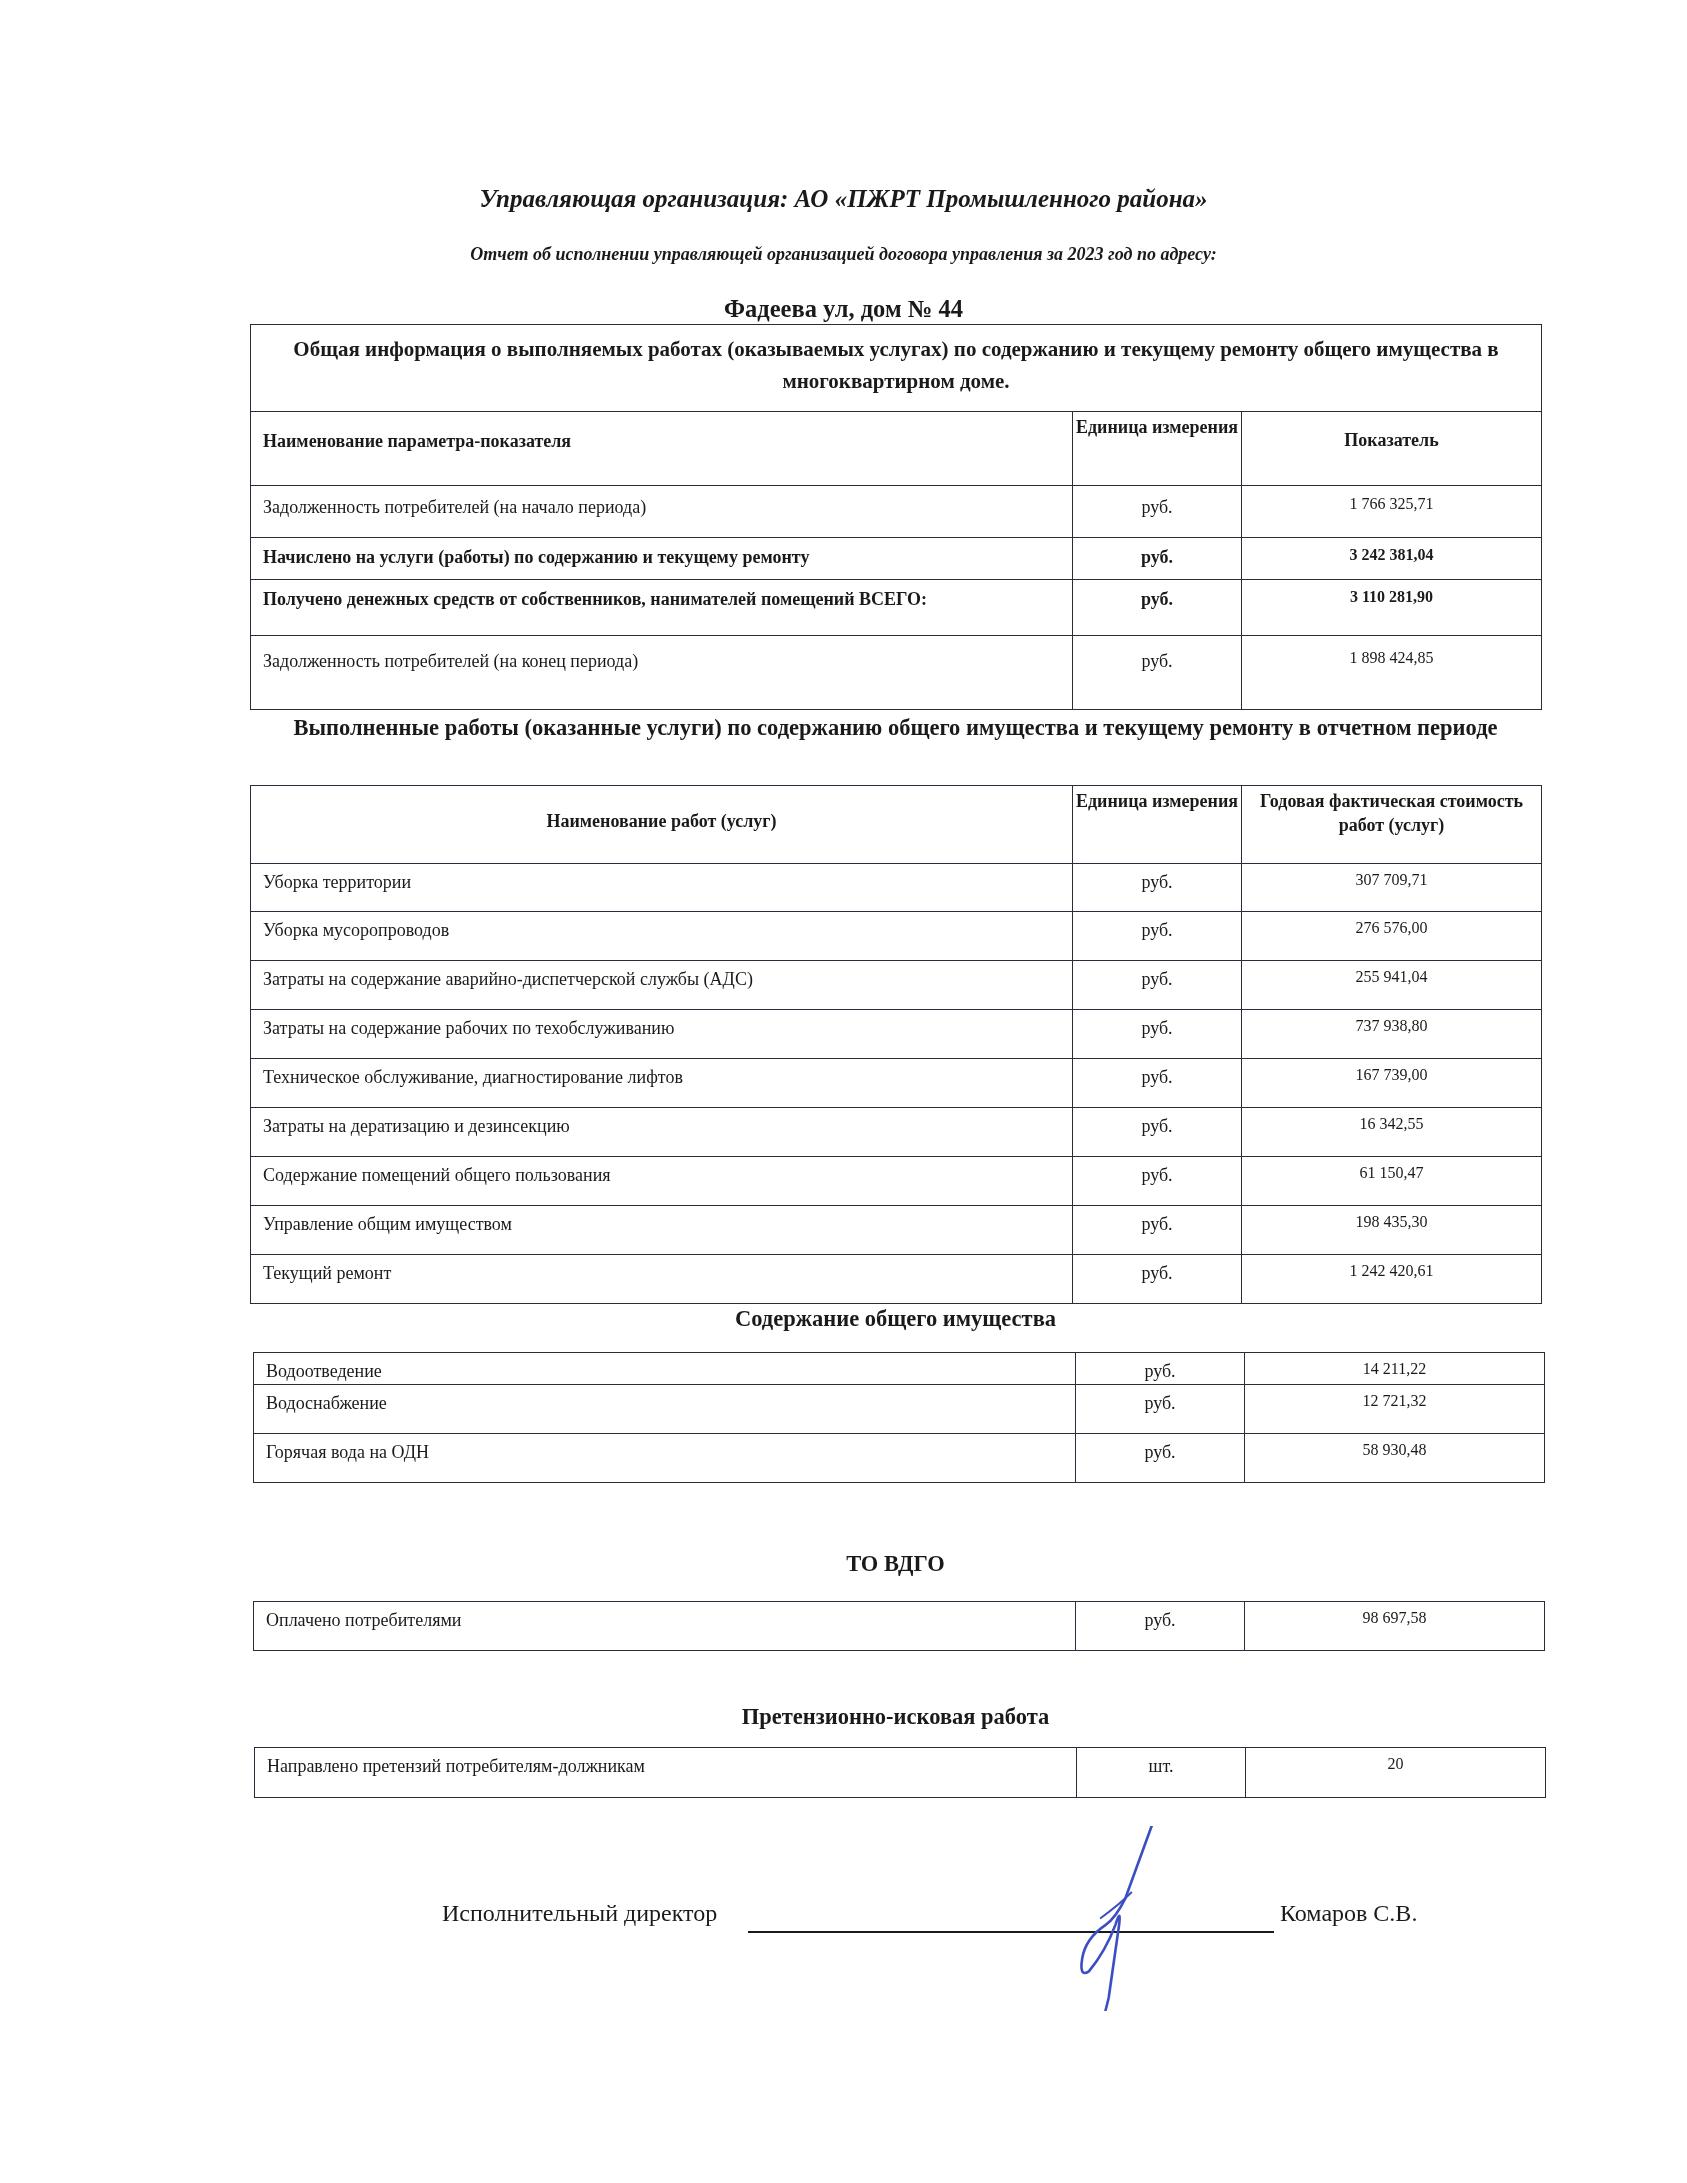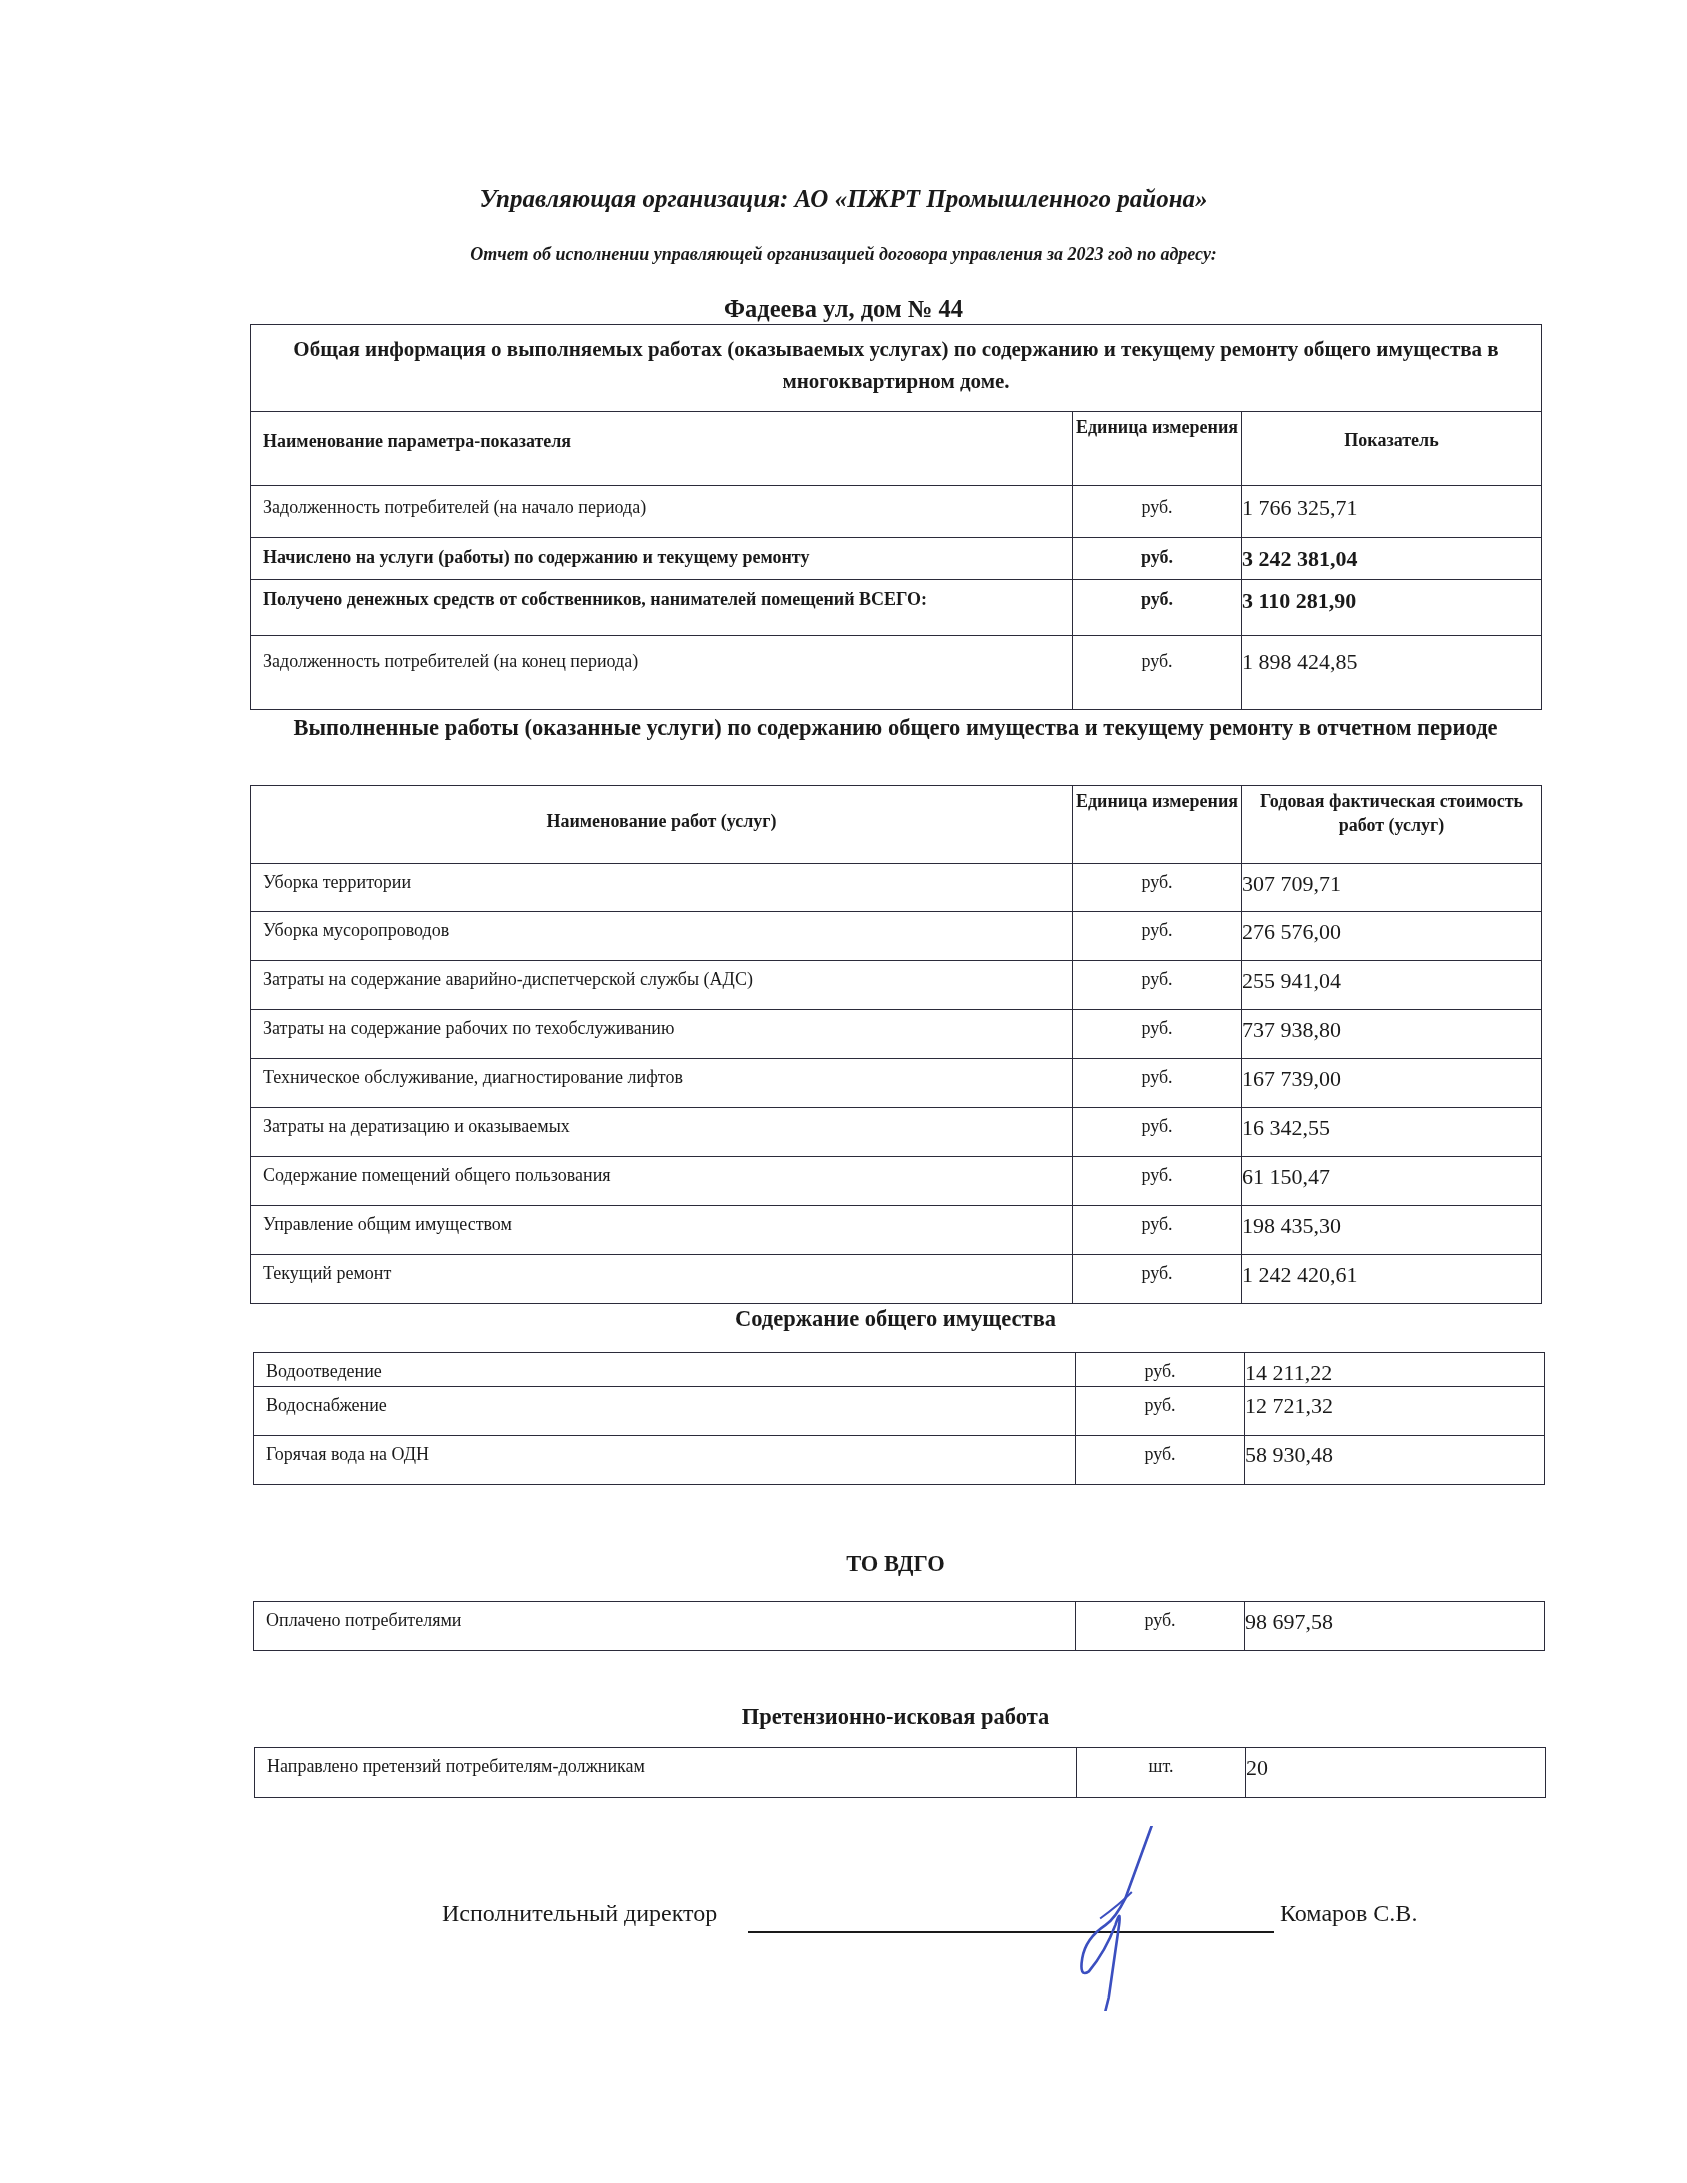--- a/index.html
+++ b/index.html
@@ -12,21 +12,21 @@
   .address { top:277px; font-size:24.5px; font-weight:bold; }
 
   table { position:absolute; border-collapse:collapse; table-layout:fixed; }
   td, th { border:1.3px solid #2b2b3a; padding:0; vertical-align:top; font-weight:normal; }
   .t { left:250px; width:1291px; }
   .c-name { width:822px; }
   .c-unit { width:169px; }
   .c-val { width:300px; }
   .cell-name { font-size:18px; padding:10.6px 12px 0 12px; text-align:left; }
   .cell-unit { font-size:18px; padding-top:10.6px; text-align:center; }
-  .cell-val { font-size:22px; padding-top:9.3px; }
+  .cell-val { font-size:16px; padding-top:9.3px; text-align:center; }
   .bold { font-weight:bold; }
   .hdr-title { font-size:21px; font-weight:bold; text-align:center; padding:8px 20px 0 20px; line-height:32px; height:78px; }
   .hdr th { font-weight:bold; font-size:18px; }
   .hdr .h-name { text-align:left; padding:18.5px 12px 0 12px; }
   .hdr .h-name-c { text-align:center; padding-top:25px; }
   .hdr .h-unit { text-align:center; padding-top:2.6px; line-height:24px; }
   .hdr .h-val { padding-top:16px; line-height:24px; }
 
   .section-h { font-size:22.5px; font-weight:bold; text-align:center; left:250px; width:1291px; line-height:33px; }
 
@@ -113,21 +113,21 @@
     <td class="cell-name" style="padding-top:8px;">Затраты на содержание рабочих по техобслуживанию</td>
     <td class="cell-unit" style="padding-top:8px;">руб.</td>
     <td class="cell-val" style="padding-top:6.6px;">737 938,80</td>
   </tr>
   <tr style="height:49px;">
     <td class="cell-name" style="padding-top:8px;">Техническое обслуживание, диагностирование лифтов</td>
     <td class="cell-unit" style="padding-top:8px;">руб.</td>
     <td class="cell-val" style="padding-top:6.6px;">167 739,00</td>
   </tr>
   <tr style="height:49px;">
-    <td class="cell-name" style="padding-top:8px;">Затраты на дератизацию и оказываемых</td>
+    <td class="cell-name" style="padding-top:8px;">Затраты на дератизацию и дезинсекцию</td>
     <td class="cell-unit" style="padding-top:8px;">руб.</td>
     <td class="cell-val" style="padding-top:6.6px;margin-top:48px;">16 342,55</td>
   </tr>
   <tr style="height:49px;">
     <td class="cell-name" style="padding-top:8px;">Содержание помещений общего пользования</td>
     <td class="cell-unit" style="padding-top:8px;">руб.</td>
     <td class="cell-val" style="padding-top:6.6px;">61 150,47</td>
   </tr>
   <tr style="height:49px;">
     <td class="cell-name" style="padding-top:8px;">Управление общим имуществом</td>

